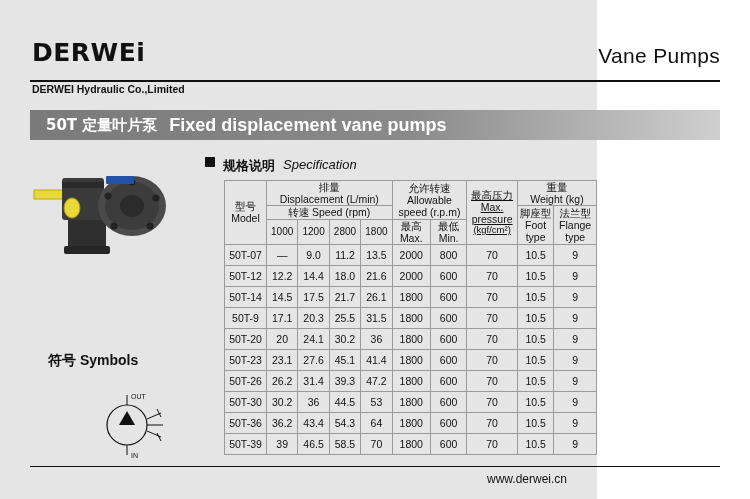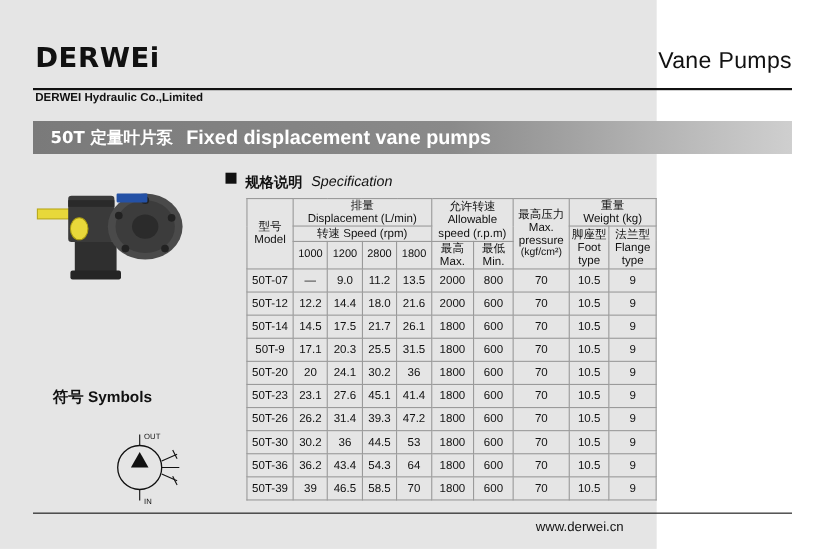--- a/index.html
+++ b/index.html
@@ -135,21 +135,21 @@
   .sub {
     font-size: 9.5px;
   }
   tr.data td {
     height: 21px;
     font-size: 10.5px;
   }
   .col-model { width: 58px; }
   .col-disp  { width: 42px; }
   .col-spd   { width: 56px; }
-  .col-press { width: 62px; }
+  .col-press { width: 62px; text-decoration: underline; }
   .col-w     { width: 55px; }
   .model-cell { font-size: 10.5px; }
 
   
   .symbols-label {
     position: absolute;
     left: 48px; top: 352px;
     font-size: 14px;
     font-weight: bold;
   }

